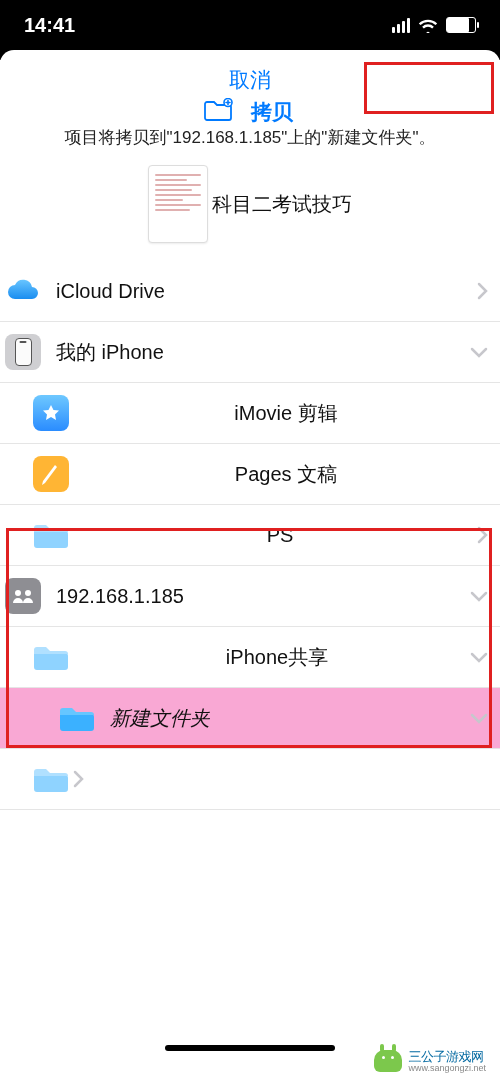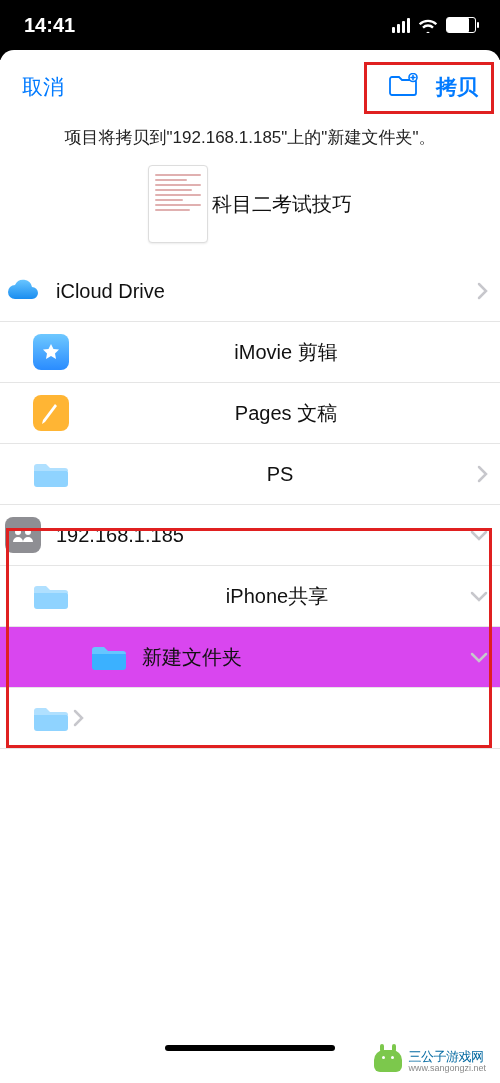--- a/index.html
+++ b/index.html
@@ -50,24 +50,25 @@
   .sheet {
     background: #ffffff;
     border-radius: 14px 14px 0 0;
     margin-top: -10px;
     position: relative;
     height: calc(1083px - 50px - 20px);
   }
 
   .nav-bar {
     display: flex;
-    justify-content: space-between;
+    justify-content: flex-start;
     align-items: center;
     padding: 14px 18px 6px 18px;
     height: 46px;
+    flex-direction: column;
   }
   .nav-left, .nav-right { display: flex; align-items: center; gap: 14px; }
   .nav-btn {
     color: #007aff;
     font-size: 21px;
     background: none; border: none;
     padding: 2px 4px;
   }
   .new-folder-icon { width: 30px; height: 24px; color: #007aff; }
 
@@ -114,21 +115,21 @@
   .row {
     display: flex;
     align-items: center;
     min-height: 60px;
     padding-right: 12px;
     border-bottom: 1px solid #e5e5e5;
     position: relative;
   }
   .row.top-level { padding-left: 2px; }
   .row.child { padding-left: 30px; text-align: center; }
-  .row.grandchild { padding-left: 88px; background: #d946ef; }
+  .row.grandchild { padding-left: 56px; background: #f9a8d4; font-style: italic; }
   .row .icon-slot {
     width: 42px;
     display: flex;
     align-items: center;
     justify-content: center;
     flex-shrink: 0;
   }
   .row .label {
     flex: 1;
     font-size: 20px;
@@ -283,20 +284,31 @@
           </linearGradient>
             </defs>
         </svg>
       </span>
       <span class="label">iCloud Drive</span>
       <svg class="chevron" width="12" height="18" viewBox="0 0 12 18">
           <path d="M3 2 l7 7 -7 7" fill="none" stroke="currentColor" stroke-width="2.5" stroke-linecap="round"></path>
         </svg>
     </div>
 
+    <div class="row top-level">
+      <span class="icon-slot">
+        <span class="iphone-icon">
+            <span class="iphone-glyph"></span>
+          </span>
+      </span>
+      <span class="label">我的 iPhone</span>
+      <svg class="chevron" width="18" height="12" viewBox="0 0 18 12">
+          <path d="M2 3 l7 7 7 -7" fill="none" stroke="currentColor" stroke-width="2.5" stroke-linecap="round"></path>
+        </svg>
+    </div>
 
     <div class="row child">
       <span class="icon-slot">
         <span class="imovie-badge">
           <svg width="20" height="20" viewBox="0 0 20 20">
               <path d="M10 2 l2.5 5 5.5 0.5 -4 4 1 5.5 -5 -3 -5 3 1 -5.5 -4 -4 5.5 -0.5 Z" fill="#fff"></path>
             </svg>
         </span>
       </span>
       <span class="label">iMovie 剪辑</span>

